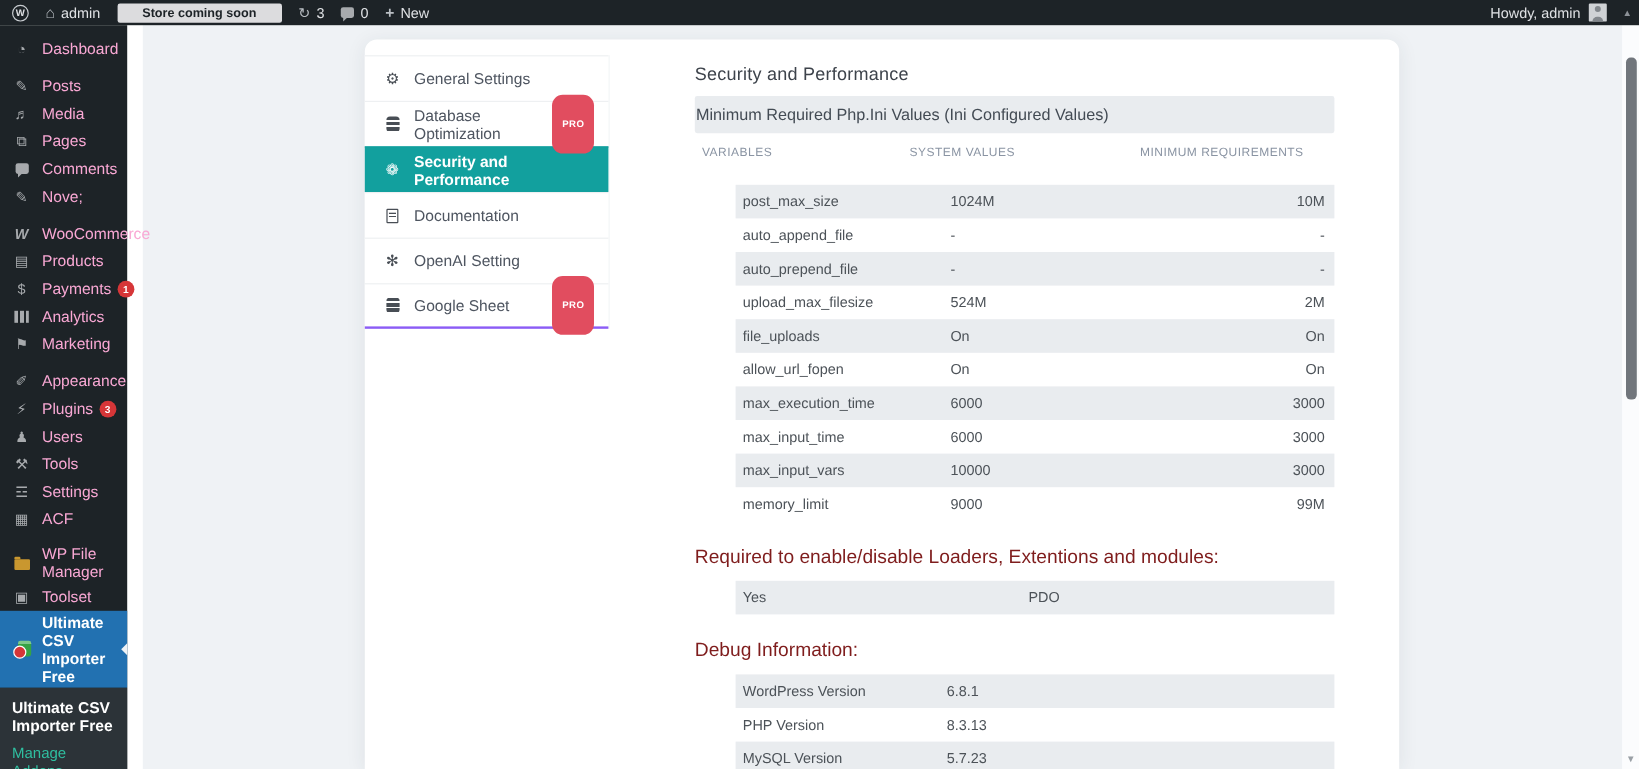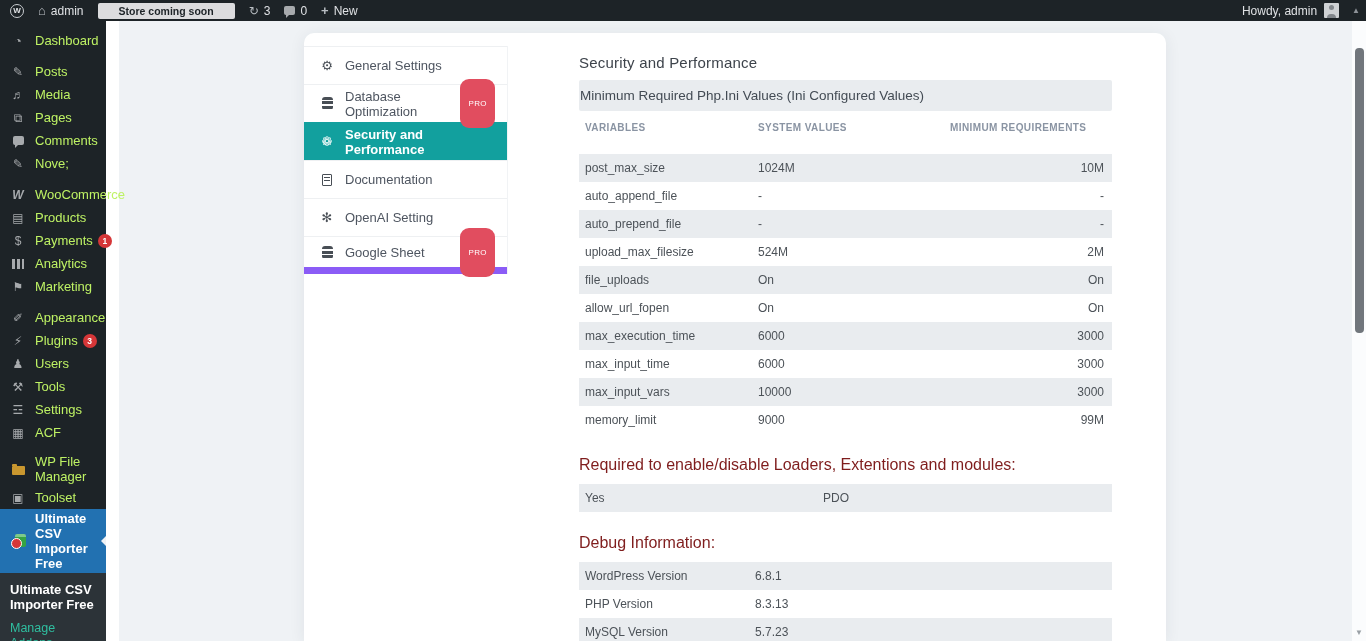--- a/index.html
+++ b/index.html
@@ -23,71 +23,71 @@
   .avatar { width:15px; height:15px; background:#cfd2d5; position:relative; overflow:hidden; border-radius:1px; }
   .avatar::before { content:""; position:absolute; top:2px; left:5px; width:5px; height:5px; border-radius:50%; background:#82878c; }
   .avatar::after { content:""; position:absolute; bottom:-2px; left:3px; width:9px; height:6px; border-radius:4px 4px 0 0; background:#82878c; }
   .scroll-up { font-size:8px; color:#8d9298; margin-left:6px; }
 
   
   #sidebar { position:absolute; left:0; top:21px; width:106px; bottom:0; background:#1d2327; z-index:20; padding-top:8px; color:#e6e7e8; }
   .sb-gap { height:8px; }
   .sb-item { display:flex; align-items:center; min-height:23px; padding:2px 6px 2px 8px; font-size:13px; cursor:pointer; position:relative; }
   .sb-icon { width:20px; min-width:20px; margin-right:7px; color:#a7aaad; font-size:12px; display:flex; align-items:center; justify-content:center; }
-  .sb-label { color:#bef264; line-height:15px; }
+  .sb-label { color:#f9a8d4; line-height:15px; }
   .sb-item.active { background:var(--blue); }
   .sb-item.active .sb-label { color:#fff; font-weight:bold; }
   .sb-item.active::after { content:""; position:absolute; right:0; top:50%; margin-top:-5px; border:5px solid transparent; border-right-color:#eff2f5; }
   .sb-badge { margin-left:5px; background:var(--red); color:#fff; font-size:8.5px; font-weight:bold; min-width:14px; height:14px; border-radius:8px; display:inline-flex; align-items:center; justify-content:center; padding:0 3px; }
   .woo-w { font-weight:800; font-size:12px; font-style:italic; }
   #submenu { background:#2c3338; padding:9px 8px 10px 10px; }
   .sub-item { font-size:12.5px; cursor:pointer; line-height:15px; }
   .sub-item.bold { color:#fff; font-weight:bold; font-size:13px; }
   .sub-item.accent { color:var(--addon); margin-top:9px; }
 
   
   #graywrap { position:absolute; left:119px; top:21px; right:14px; bottom:0; background:#eff2f5; }
   #card { position:absolute; left:304px; top:33px; width:862px; height:608px; background:#fff; border-radius:10px 10px 0 0;
           box-shadow:0 2px 16px rgba(40,50,70,.08); z-index:5; }
 
   
   #tabs { position:absolute; left:0; top:13px; width:204px; border-right:1px solid #f1f3f5; }
   .tab { display:flex; align-items:center; height:38px; padding:0 12px 0 14px; border-top:1px solid #eef0f2; font-size:13px; color:#4e5560; cursor:pointer; background:#fff; }
-  .tab:last-child { border-bottom:7px solid #8b5cf6; }
+  .tab:last-child { border-bottom:2px solid #8b5cf6; }
   .tab-icon { width:18px; min-width:18px; margin-right:9px; color:#484e55; font-size:13px; display:flex; align-items:center; justify-content:center; }
   .tab.active { background:var(--teal); color:#fff; font-weight:bold; border-top-color:var(--teal); }
   .tab.active .tab-icon { color:#fff; }
-  .pro { margin-left:auto; background:var(--pro); color:#fff; font-size:8px; font-weight:normal; letter-spacing:.4px; padding:20px 8px; border-radius:9px; }
+  .pro { margin-left:auto; background:var(--pro); color:#fff; font-size:8px; font-weight:bold; letter-spacing:.4px; padding:20px 8px; border-radius:9px; }
 
   
   .i-bars { width:12px; height:10px; background:repeating-linear-gradient(90deg, currentColor 0 3px, transparent 3px 5px); align-self:center; }
   .i-folder { width:13px; height:9px; background:#c9972f; border-radius:1px; position:relative; margin-top:2px; }
   .i-folder::before { content:""; position:absolute; top:-2px; left:0; width:5px; height:2px; background:#c9972f; border-radius:1px 1px 0 0; }
   .i-csv { width:15px; height:15px; position:relative; }
   .i-csv::before { content:""; position:absolute; right:0; top:0; width:11px; height:13px; background:linear-gradient(180deg,#7dc98a 0 3px,#36a344 3px); border-radius:2px; }
   .i-csv::after { content:""; position:absolute; left:0; bottom:0; width:9px; height:9px; border-radius:50%; background:#d63638; border:1px solid #fff; }
   .i-db { width:11px; height:13px; border-radius:3px; background:repeating-linear-gradient(180deg, currentColor 0 3px, transparent 3px 4.5px); }
   .i-file { width:10px; height:12px; border:1px solid currentColor; border-radius:1px; padding:2px 1px;
             background:repeating-linear-gradient(180deg, currentColor 0 1px, transparent 1px 3px) content-box; }
 
   
   #content { position:absolute; left:275px; top:20px; width:533px; }
   #page-title { font-size:15px; font-weight:500; color:#3d434b; letter-spacing:.2px; line-height:20px; }
   .sec-bar { margin-top:7px; height:31px; background:var(--stripe); border-radius:2px; line-height:31px; padding-left:1px; font-size:13.5px; color:#434b54; }
   .t3 { display:grid; grid-template-columns:173px 192px 1fr; }
   .t2a { display:grid; grid-template-columns:238px 1fr; }
   .t2b { display:grid; grid-template-columns:170px 1fr; }
-  .cols { height:33px; align-items:center; font-size:10px; font-weight:bold; letter-spacing:.4px; color:#8a94a3; }
+  .cols { height:33px; align-items:center; font-size:10px; font-weight:normal; letter-spacing:.4px; color:#8a94a3; }
   .cols > div { padding-left:6px; }
   .trow { height:28px; line-height:28px; font-size:12px; color:#4c5258; }
   .trow > div { padding-left:6px; overflow:hidden; white-space:nowrap; }
   .trow > div.num { text-align:right; padding-right:8px; }
   .tbl .trow:nth-child(odd) { background:var(--stripe); }
   .note { margin-top:22px; font-size:16px; color:#7f1d1d; }
-  .tbl { margin-top:10px; }
+  .tbl { margin-top:10px;margin-left:34px; }
 
   
   #scrollbar { position:absolute; right:0; top:21px; width:14px; bottom:0; background:#fbfcfd; z-index:25; }
   #scroll-thumb { position:absolute; left:3px; top:27px; width:9px; height:285px; background:#71767c; border-radius:4px; }
   #scroll-down { position:absolute; bottom:4px; left:0; width:14px; text-align:center; font-size:8px; color:#9aa0a6; }
 </style>
 </head>
 <body style="--teal: #12a09e; --blue: #2271b1; --pro: #e14d5f; --red: #d63638; --stripe: #e9ecef; --addon: #2fbfa0;">
 
 <div id="adminbar">

